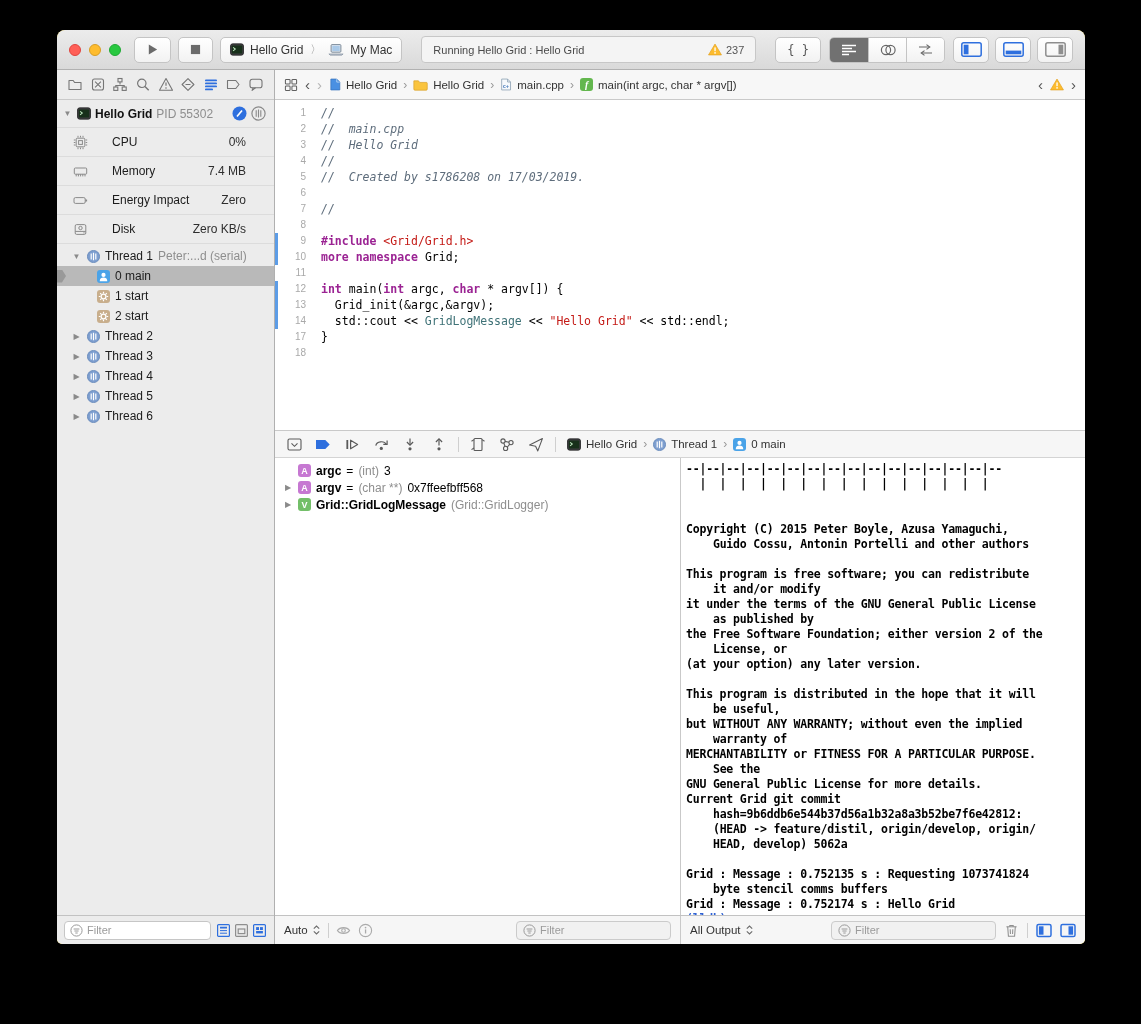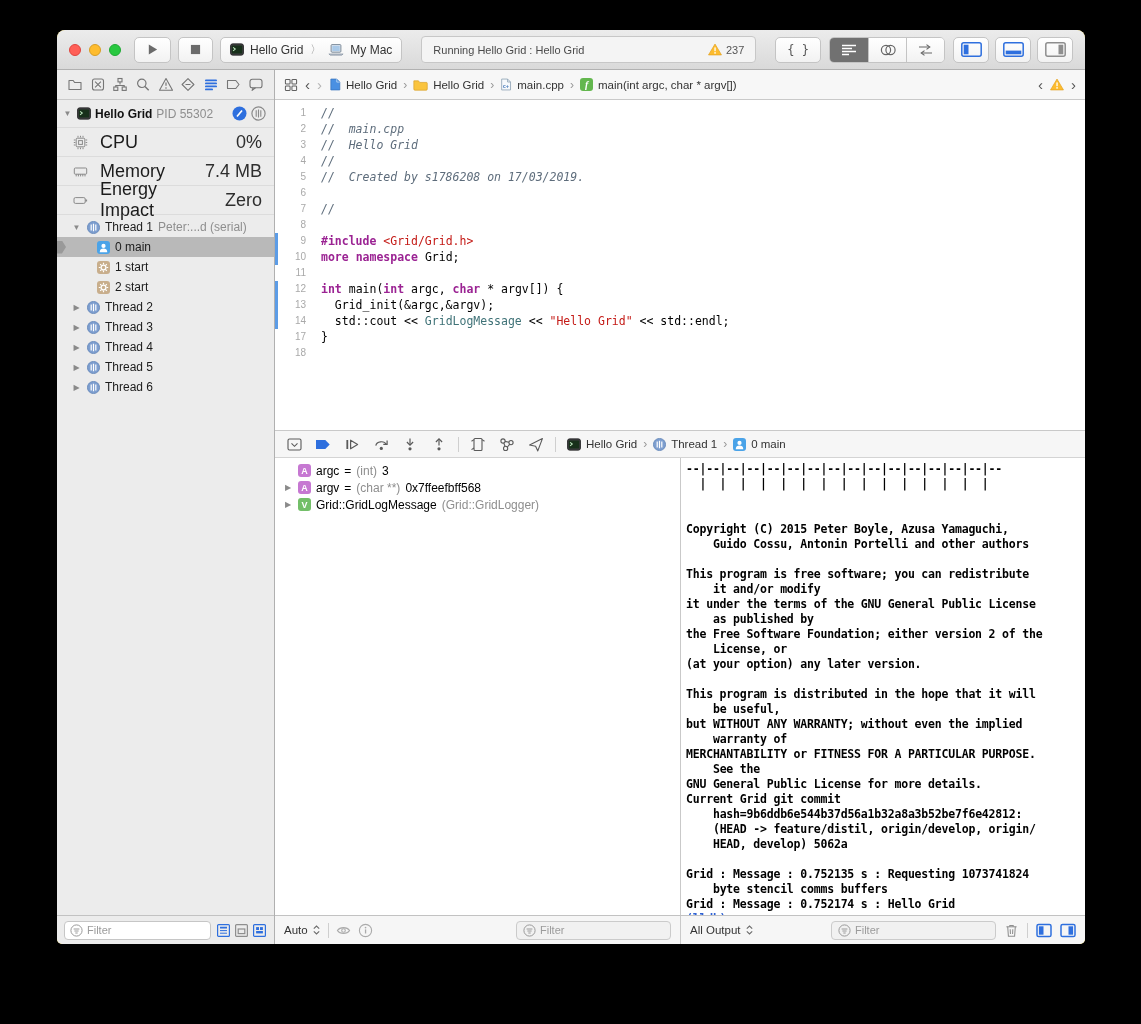--- a/index.html
+++ b/index.html
@@ -44,21 +44,21 @@
   .main{display:flex;height:874px}
   .sidebar{width:218px;flex:none;background:#ececec;border-right:1px solid #b0b0b0;display:flex;flex-direction:column}
   .navbar{height:30px;flex:none;border-bottom:1px solid #c9c9c9;display:flex;align-items:center;
           justify-content:space-between;padding:0 9px}
   .navtab{width:18px;height:20px;display:flex;align-items:center;justify-content:center;cursor:default}
 
   .procrow{height:27px;flex:none;display:flex;align-items:center;padding:0 8px 0 5px;gap:4px;font-size:12px;color:#111}
   .procrow .nm{font-weight:bold}
   .procrow .pid{color:#8e8e8e}
   .disc{width:11px;color:#8a8a8a;font-size:8px;text-align:center;flex:none}
-  .gauge{height:29px;flex:none;display:flex;align-items:center;padding:0 12px 0 16px;gap:12px;font-size:18px;
+  .gauge{height:29px;flex:none;display:flex;align-items:center;padding:0 28px 0 16px;gap:24px;font-size:12px;
          color:#1c1c1c;border-top:1px solid #dcdcdc;position:relative}
   .gauge .val{margin-left:auto;color:#2e2e2e}
   .spark{position:absolute;left:7px;bottom:0;width:3px;height:8px;background:#2e9be6}
   .threads{flex:1;border-top:1px solid #dcdcdc;padding-top:2px;overflow:hidden}
   .trow{height:20px;display:flex;align-items:center;gap:5px;font-size:12px;color:#1c1c1c;padding-left:14px;position:relative}
   .trow .detail{color:#8e8e8e}
   .trow.frame{padding-left:40px}
   .trow.sel{background:var(--selgray)}
   .pointer{position:absolute;left:0;top:3.5px;width:9px;height:13px;background:#999;
            clip-path:polygon(0 0,55% 0,100% 50%,55% 100%,0 100%)}
@@ -105,21 +105,21 @@
   .dbtn{width:20px;height:20px;display:flex;align-items:center;justify-content:center}
   .vdiv{width:1px;height:15px;background:#cfcfcf;flex:none}
   .dcrumbs{display:flex;align-items:center;gap:5px;margin-left:2px;white-space:nowrap}
 
   .debugcontent{flex:1;display:flex;min-height:0}
   .vars{width:405px;flex:none;padding-top:4px;background:#fff;overflow:hidden}
   .vrow{height:17px;display:flex;align-items:center;gap:5px;font-size:12px;padding-left:8px;white-space:nowrap}
   .vrow .vdisc{width:10px;color:#8a8a8a;font-size:8px;text-align:center;flex:none}
   .vbadge{width:13px;height:13px;border-radius:3px;color:#fff;font-size:9px;font-weight:bold;display:flex;
           align-items:center;justify-content:center;flex:none}
-  .vname{font-weight:normal;color:#000}
+  .vname{font-weight:bold;color:#000}
   .vtype{color:#8e8e8e}
   .vval{color:#000}
   .console{flex:1;border-left:1px solid #c9c9c9;background:#fff;padding:4px 5px;min-width:0;overflow:hidden}
   .console pre{margin:0;font-family:"DejaVu Sans Mono",monospace;font-size:11.5px;font-weight:bold;
                line-height:15px;color:#000;white-space:pre-wrap;letter-spacing:-0.2px}
   .prompt{color:var(--lldb)}
 
   .bottombar{height:29px;flex:none;border-top:1px solid #c2c2c2;display:flex;background:#f6f6f6}
   .varsbar{width:405px;flex:none;display:flex;align-items:center;padding:0 9px;gap:7px;font-size:11.5px;color:#333}
   .consolebar{flex:1;border-left:1px solid #c9c9c9;display:flex;align-items:center;padding:0 9px;gap:8px;
@@ -377,20 +377,34 @@
               <svg width="15" height="15" viewBox="0 0 15 15">
                 <g fill="none" stroke="#8a8a8a" stroke-width="1">
                   <rect x="1" y="4.6" width="11.2" height="5.8" rx="1.4"></rect>
                   <path d="M13.2 6.6 v1.8" stroke-width="1.8"></path>
                 </g>
               </svg>
             </span>
             <span>Energy Impact</span>
             <span class="val">Zero</span>
           </div>
+          <div class="gauge">
+            <span class="ic">
+              <svg width="15" height="15" viewBox="0 0 15 15">
+                <g fill="none" stroke="#8a8a8a" stroke-width="1">
+                  <rect x="2.2" y="2.6" width="10.6" height="9.8" rx="1.4"></rect>
+                  <path d="M2.2 9.4 h10.6"></path>
+                  <circle cx="7.5" cy="6" r="1.7"></circle>
+                  <path d="M10.4 10.9 h1.2"></path>
+                </g>
+              </svg>
+            </span>
+            <span>Disk</span>
+            <span class="val">Zero KB/s</span>
+          </div>
         </div>
       <div class="threads" id="threads">
           <div class="trow">
             <span class="disc">▼</span>
             <span class="ic">
               <svg width="13" height="13" viewBox="0 0 13 13">
                 <circle cx="6.5" cy="6.5" r="6.1" fill="#7d9ecf" stroke="#5f84b8" stroke-width="0.8"></circle>
                 <path d="M4.2 3.4 v6.2 M6.5 2.7 v7.6 M8.8 3.4 v6.2" stroke="#fff" stroke-width="1.2"></path>
               </svg>
             </span>

